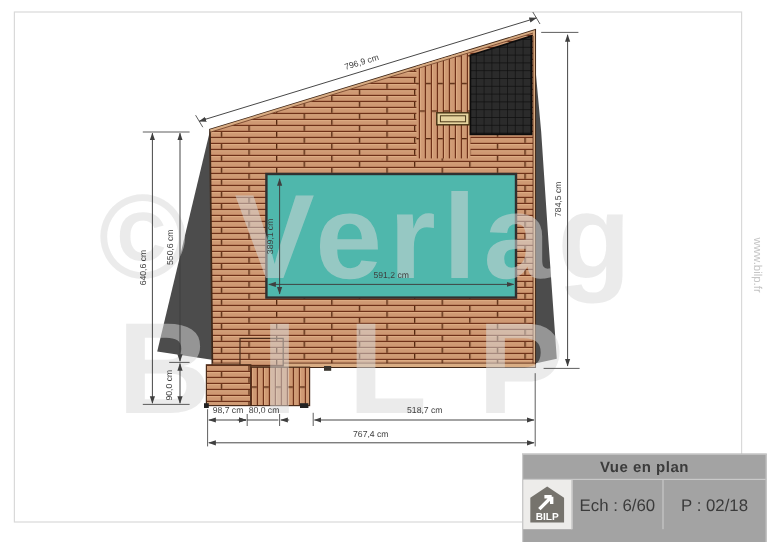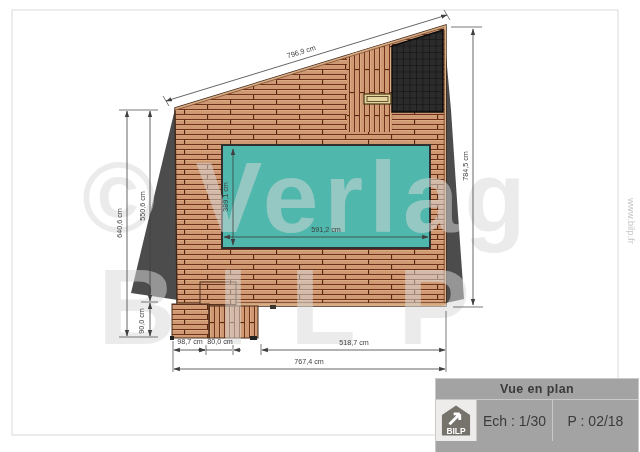--- a/index.html
+++ b/index.html
@@ -141,18 +141,18 @@
 <div class="tb">
   <div class="tb-header">Vue en plan</div>
   <div class="tb-row">
     <div class="tb-logo">
       <svg width="30" height="33" viewBox="0 0 32 34">
         <path d="M16 1 L31 11 V33 H1 V11 Z" fill="#76736d"></path>
         <path d="M9 21 L20 10 M20 10 h-6.5 M20 10 v6.5" stroke="#fff" stroke-width="3" fill="none"></path>
         <text x="16" y="31" text-anchor="middle" font-size="9" font-weight="bold" fill="#fff" font-family="Liberation Sans, sans-serif">BILP</text>
       </svg>
     </div>
-    <div class="tb-cell tb-ech">Ech : 1/30</div>
+    <div class="tb-cell tb-ech">Ech : 6/60</div>
     <div class="tb-cell tb-page">P : 02/18</div>
   </div>
 </div>
 
 </div>
 
 </body></html>

